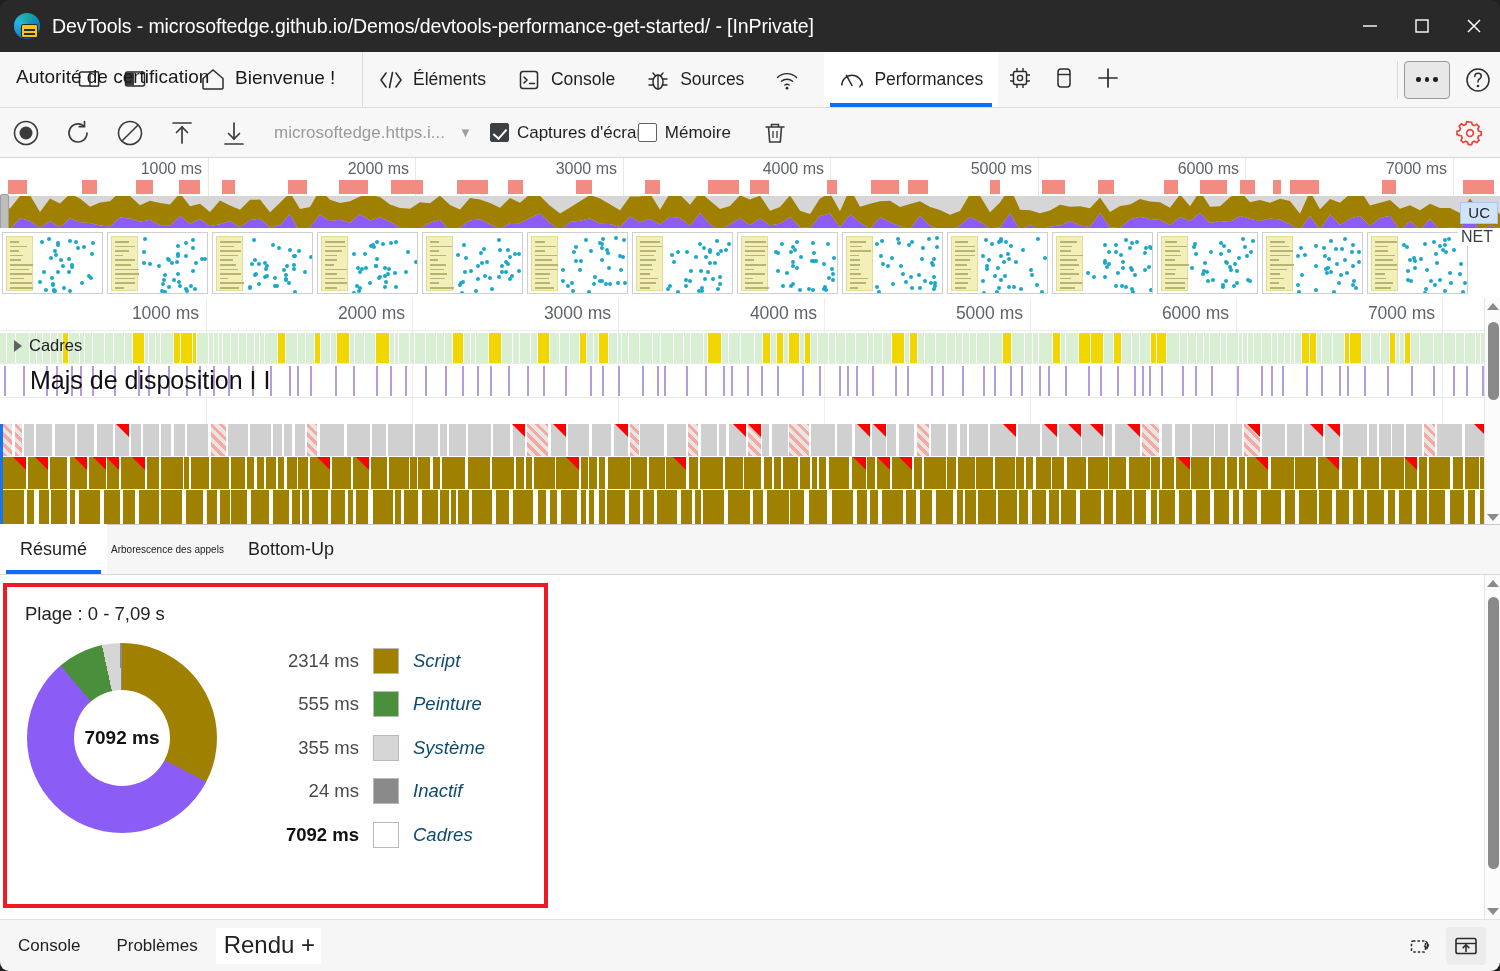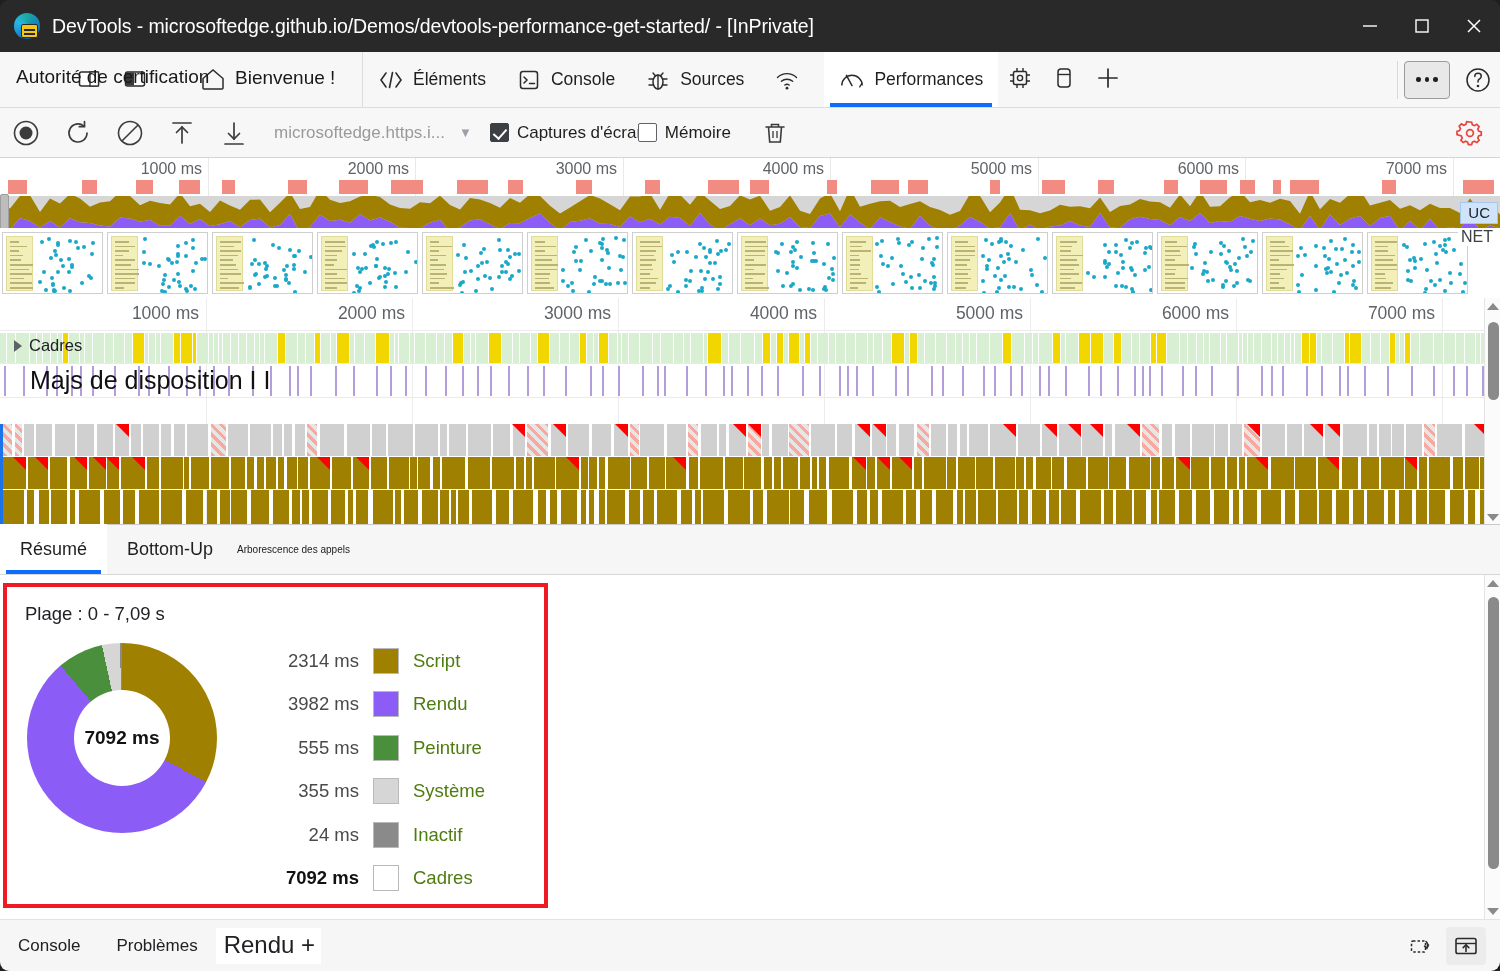--- a/index.html
+++ b/index.html
@@ -276,21 +276,21 @@
     position: absolute; left: 240px; top: 52px; width: 290px;
   }
   .lrow {
     display: flex; align-items: center; height: 43.5px; gap: 14px;
   }
   .lrow .val {
     width: 112px; text-align: right; font-size: 18.5px; color: #4a4a4a; white-space: nowrap;
   }
   .lrow.total .val { color: #111; font-weight: bold; }
   .lrow .sw { width: 26px; height: 26px; border: 1px solid #b9b9b9; flex: 0 0 auto; }
-  .lrow .nm { font-size: 18.5px; color: #4d7c0f; white-space: nowrap; }
+  .lrow .nm { font-size: 18.5px; color: #0c4a6e; white-space: nowrap; font-style: italic; }
 
   
   .drawer {
     position: absolute; left: 0; top: 919px; width: 1500px; height: 52px;
     background: #f6f6f6; border-top: 1px solid #dfe3ea;
     border-bottom-left-radius: 9px; border-bottom-right-radius: 9px;
     display: flex; align-items: center;
   }
   .drawer-tab { font-size: 17px; color: #202124; padding: 0 18px; white-space: nowrap; }
   .drawer-tab.lg { font-size: 24px; background: #ffffff; padding: 3px 6px 5px 8px; }
@@ -1909,25 +1909,25 @@
       <div class="arrow down">
           <span class="arrow-dn-g"></span>
         </div>
     </div>
   </div>
 
   <div class="detailtabs">
     <div class="dtab active">
       <span>Résumé</span>
     </div>
+    <div class="dtab tiny">
+      <span>Arborescence des appels</span>
+    </div>
     <div class="dtab">
       <span>Bottom-Up</span>
-    </div>
-    <div class="dtab tiny">
-      <span>Arborescence des appels</span>
     </div>
   </div>
 
   <div class="detailbody">
 
     <div class="summary-card">
       <div class="range-text">Plage : 0 - 7,09 s</div>
 
       <div class="donut-wrap">
         <div class="donut" id="donut" style="background: conic-gradient(rgb(160, 128, 0) 0deg, rgb(160, 128, 0) 117.48deg, rgb(139, 92, 246) 117.48deg, rgb(139, 92, 246) 319.64deg, rgb(74, 143, 60) 319.64deg, rgb(74, 143, 60) 347.82deg, rgb(214, 214, 214) 347.82deg, rgb(214, 214, 214) 358.78deg, rgb(138, 138, 138) 358.78deg, rgb(138, 138, 138) 360deg);">
@@ -1935,25 +1935,20 @@
             <span>7092 ms</span>
           </div>
         </div>
       </div>
 
       <div class="legend" id="legend">
           <div class="lrow">
             <div class="val">2314 ms</div>
             <div class="sw" style="background: rgb(160, 128, 0);"></div>
             <div class="nm">Script</div>
-          </div>
-          <div class="lrow">
-            <div class="val">3982 ms</div>
-            <div class="sw" style="background: rgb(139, 92, 246);"></div>
-            <div class="nm">Rendu</div>
           </div>
           <div class="lrow">
             <div class="val">555 ms</div>
             <div class="sw" style="background: rgb(74, 143, 60);"></div>
             <div class="nm">Peinture</div>
           </div>
           <div class="lrow">
             <div class="val">355 ms</div>
             <div class="sw" style="background: rgb(214, 214, 214);"></div>
             <div class="nm">Système</div>

